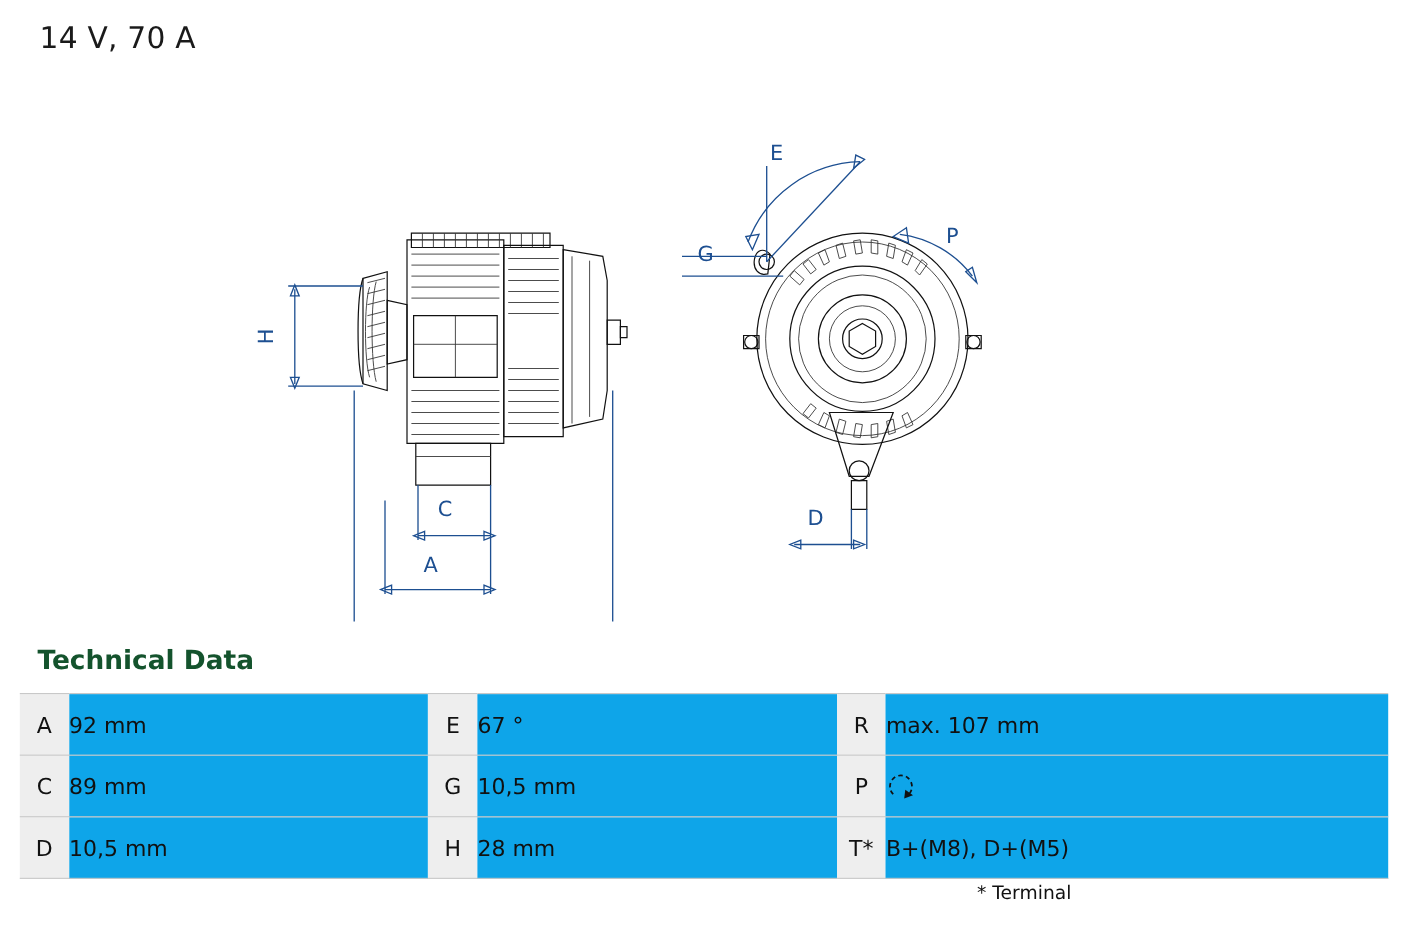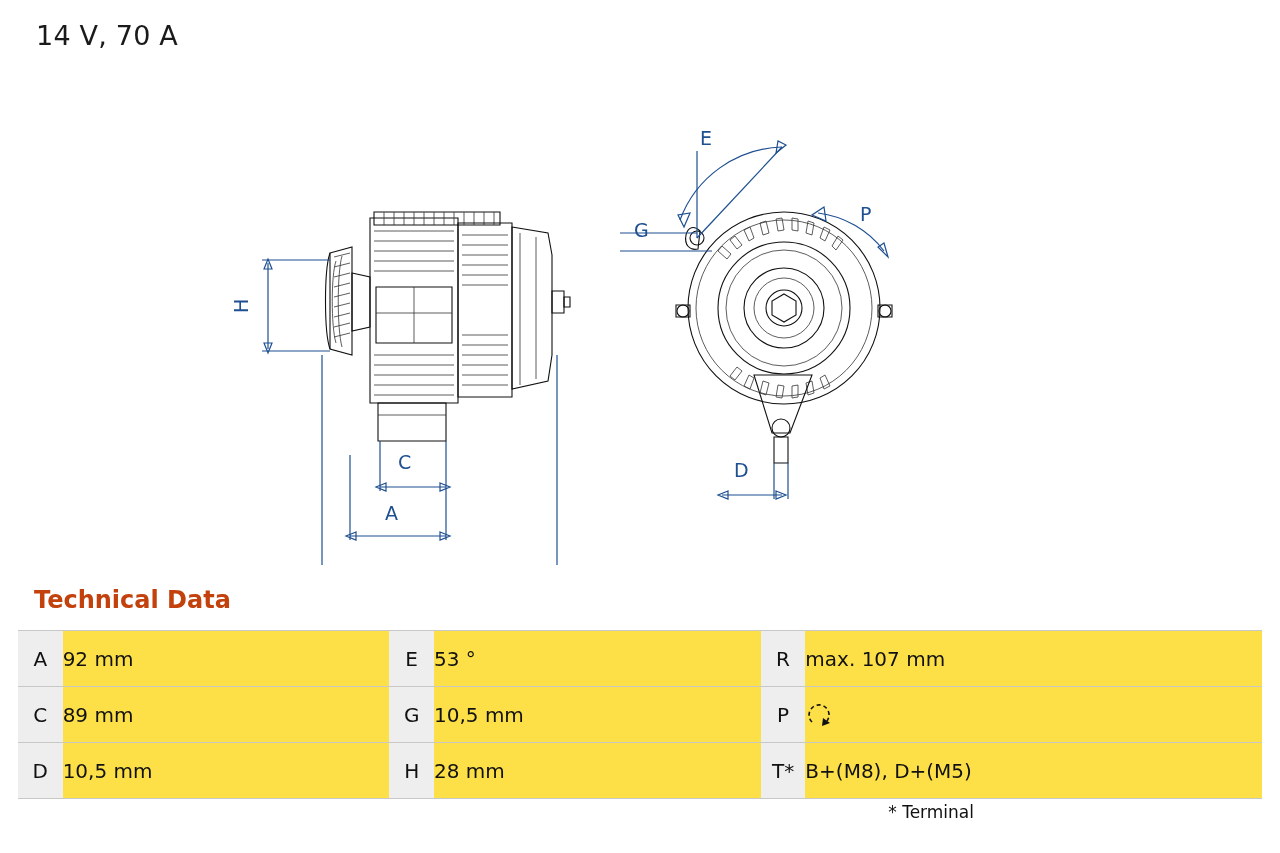--- a/index.html
+++ b/index.html
@@ -35,21 +35,21 @@
     top: 55px;
     width: 1280px;
     height: 510px;
   }
   .tech-title {
     position: absolute;
     left: 34px;
     top: 586px;
     font-size: 24px;
     font-weight: bold;
-    color: #c2410c;
+    color: #14532d;
   }
   table.tech {
     position: absolute;
     left: 18px;
     top: 630px;
     width: 1244px;
     border-collapse: collapse;
     font-size: 20px;
   }
   table.tech td {
@@ -61,21 +61,21 @@
   }
   td.key {
     width: 44px;
     text-align: center;
     background: #eeeeee;
     color: #111;
     font-size: 20px;
   }
   td.val {
     padding-left: 16px;
-    background: #fde047;
+    background: #0ea5e9;
     color: #111;
   }
   td.val.v1 { width: 322px; }
   td.val.v2 { width: 322px; }
   td.val.v3 { width: 450px; }
   .footnote {
     position: absolute;
     right: 40px;
     top: 802px;
     font-size: 17px;
@@ -228,21 +228,21 @@
   </div>
 
   <div class="tech-title">Technical Data</div>
 
   <table class="tech">
     <tbody>
       <tr>
         <td class="key">A</td>
         <td class="val v1">92 mm</td>
         <td class="key">E</td>
-        <td class="val v2">53 °</td>
+        <td class="val v2">67 °</td>
         <td class="key">R</td>
         <td class="val v3">max. 107 mm</td>
       </tr>
       <tr>
         <td class="key">C</td>
         <td class="val v1">89 mm</td>
         <td class="key">G</td>
         <td class="val v2">10,5 mm</td>
         <td class="key">P</td>
         <td class="val v3">

